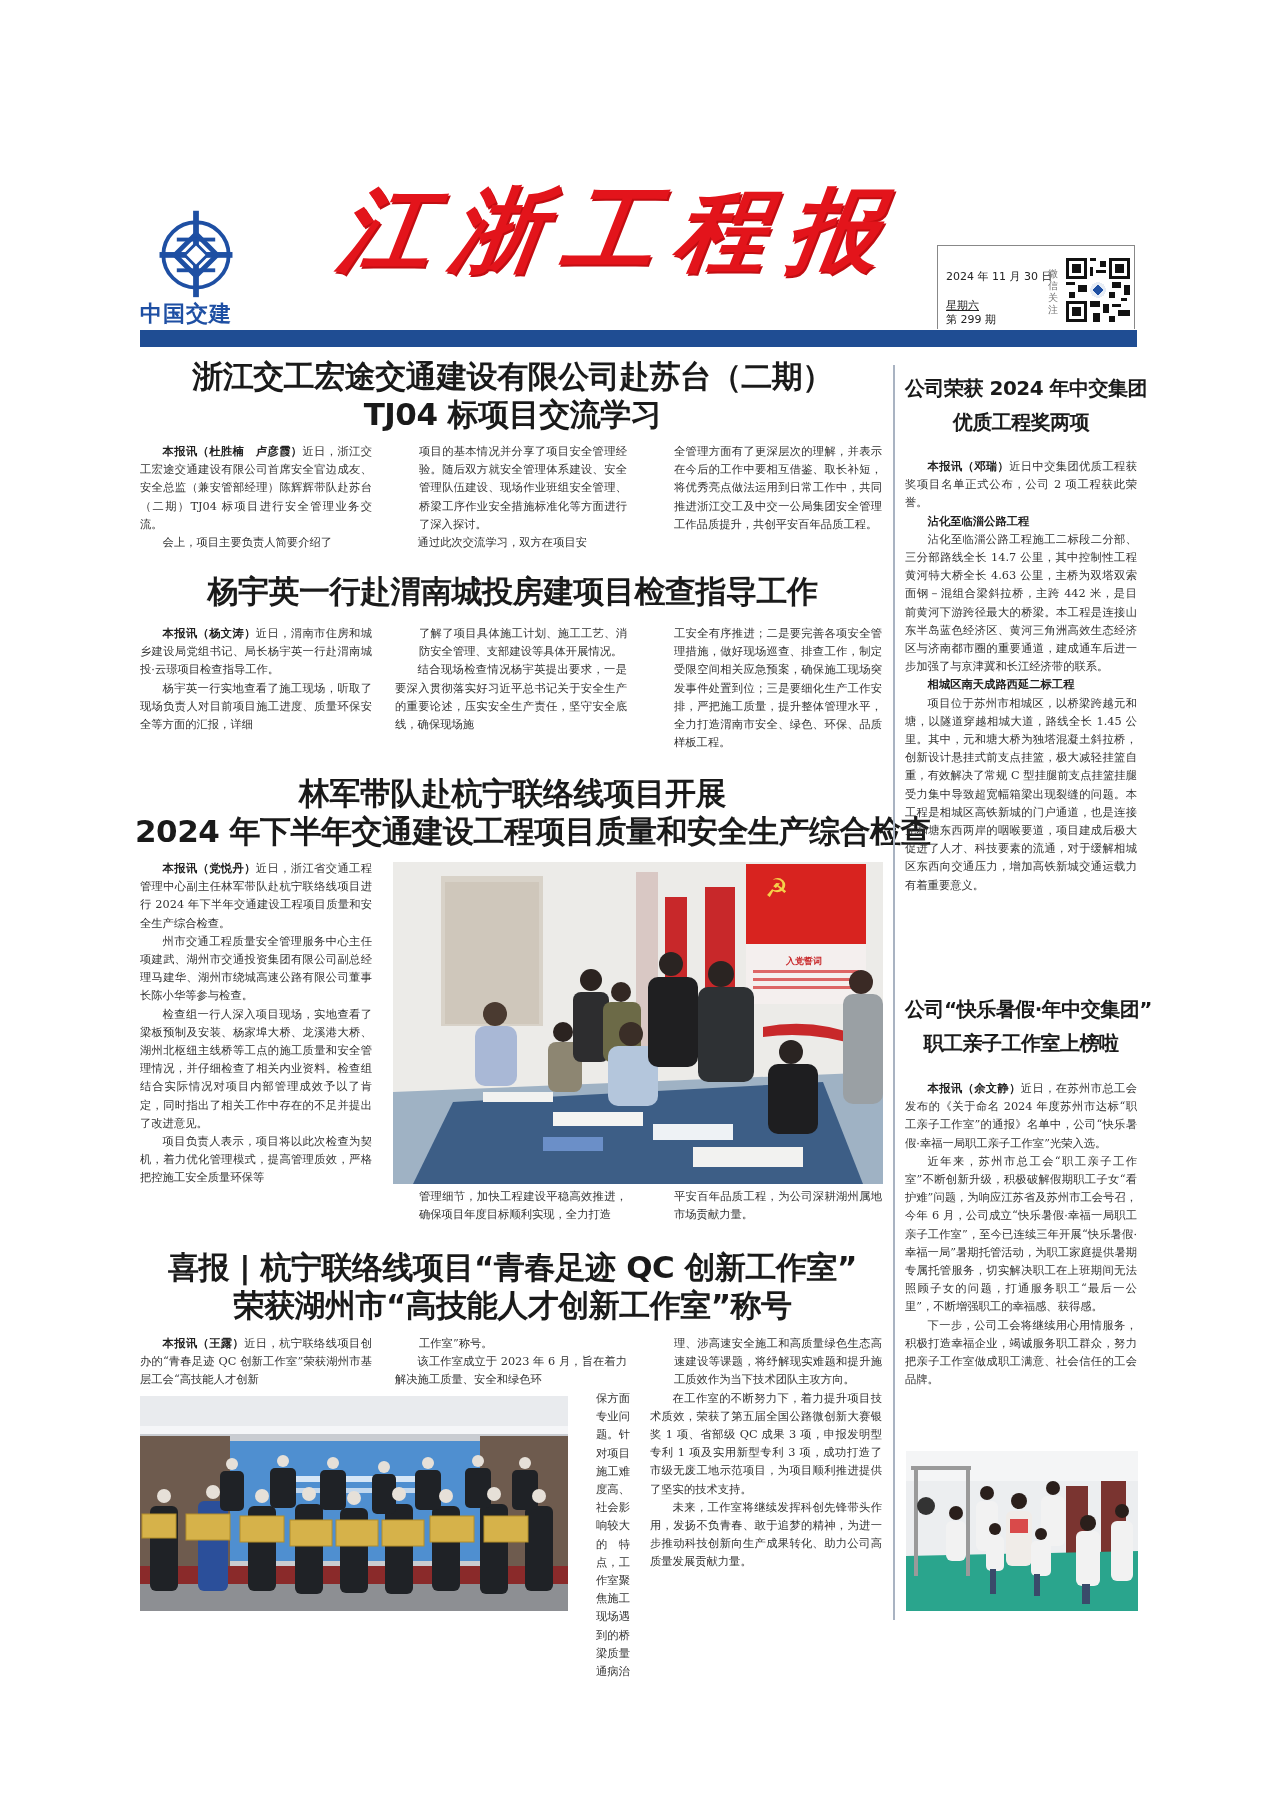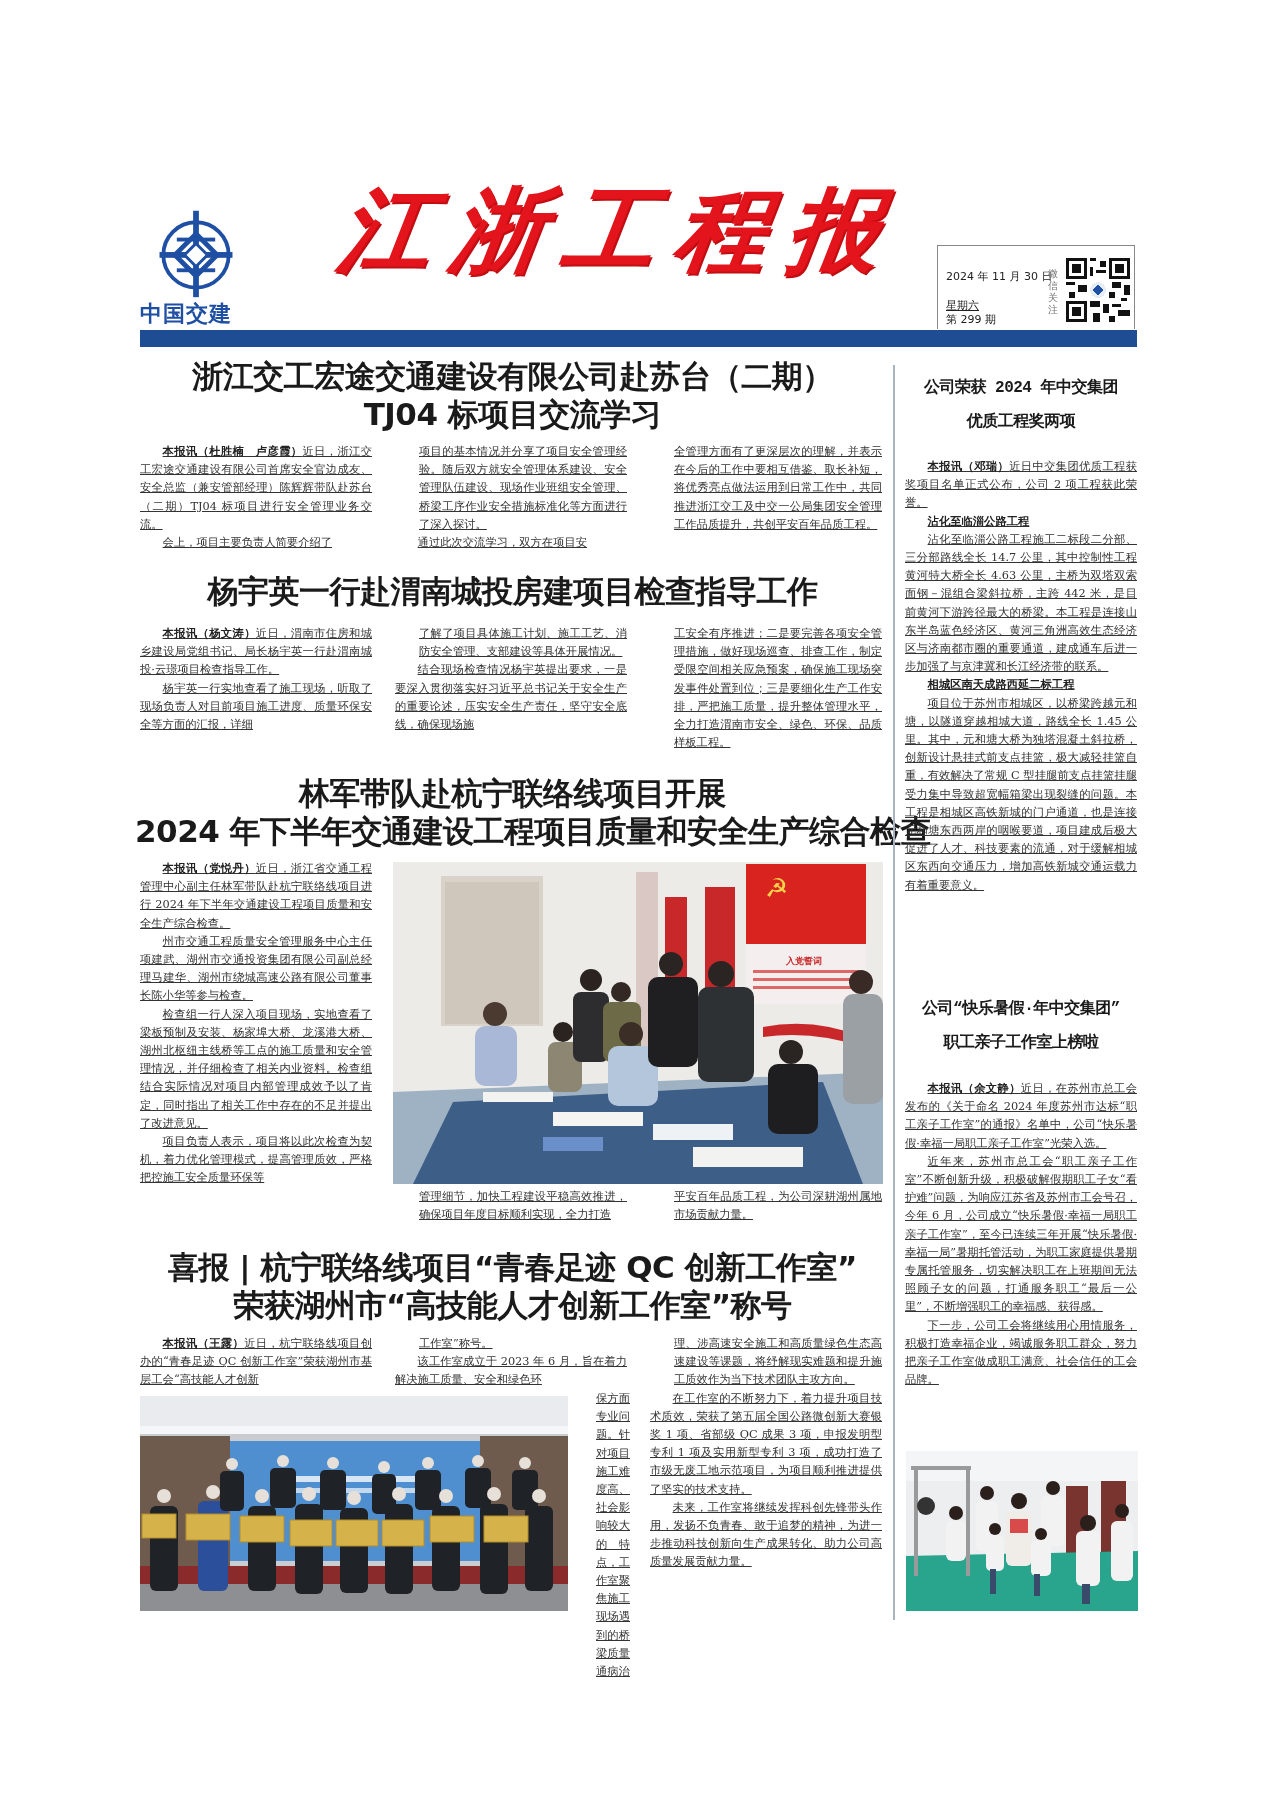--- a/index.html
+++ b/index.html
@@ -17,24 +17,24 @@
   .date-line { position: absolute; left: 8px; top: 23px; font-family: "DejaVu Sans", sans-serif; font-size: 11px; color: #222; }
   .weekday { position: absolute; left: 8px; top: 52px; font-family: "DejaVu Sans", sans-serif; font-size: 11px; color: #222; text-decoration: underline; }
   .issue { position: absolute; left: 8px; top: 66px; font-family: "DejaVu Sans", sans-serif; font-size: 11px; color: #222; }
   .wechat { position: absolute; left: 110px; top: 22px; width: 12px; font-size: 10px; line-height: 12px; color: #777; font-family: "DejaVu Sans", sans-serif; }
   .qr { position: absolute; left: 128px; top: 12px; width: 64px; height: 64px; }
   .blue-bar { left: 140px; top: 330px; width: 997px; height: 17px; background: #1f4d93; }
 
   
   .hl { font-family: "DejaVu Sans", sans-serif; font-weight: bold; color: #1a1a1a; text-align: center; white-space: nowrap; letter-spacing: -0.5px; }
   .h-big { font-size: 31px; line-height: 38px; }
-  .h-side { font-size: 16px; line-height: 34px; letter-spacing: -0.5px; font-family: Liberation Mono, monospace; }
+  .h-side { font-size: 20px; line-height: 34px; letter-spacing: -0.5px; }
 
   
-  .col { font-size: 11.3px; line-height: 18.2px; color: #333; text-align: justify; word-break: break-all; text-decoration: underline; }
+  .col { font-size: 11.3px; line-height: 18.2px; color: #333; text-align: justify; word-break: break-all; }
   .col p { text-indent: 2em; }
   .col p.cont { text-indent: 0; margin-left: 24px; }
   .byline { font-family: "DejaVu Sans", sans-serif; font-weight: bold; color: #222; }
   .subhead { font-family: "DejaVu Sans", sans-serif; font-weight: bold; color: #222; text-indent: 2em; }
 
   .vrule { left: 893px; top: 365px; width: 2px; height: 1255px; background: #a9b3c2; }
 
   .photo { overflow: hidden; }
 </style>
 </head>

